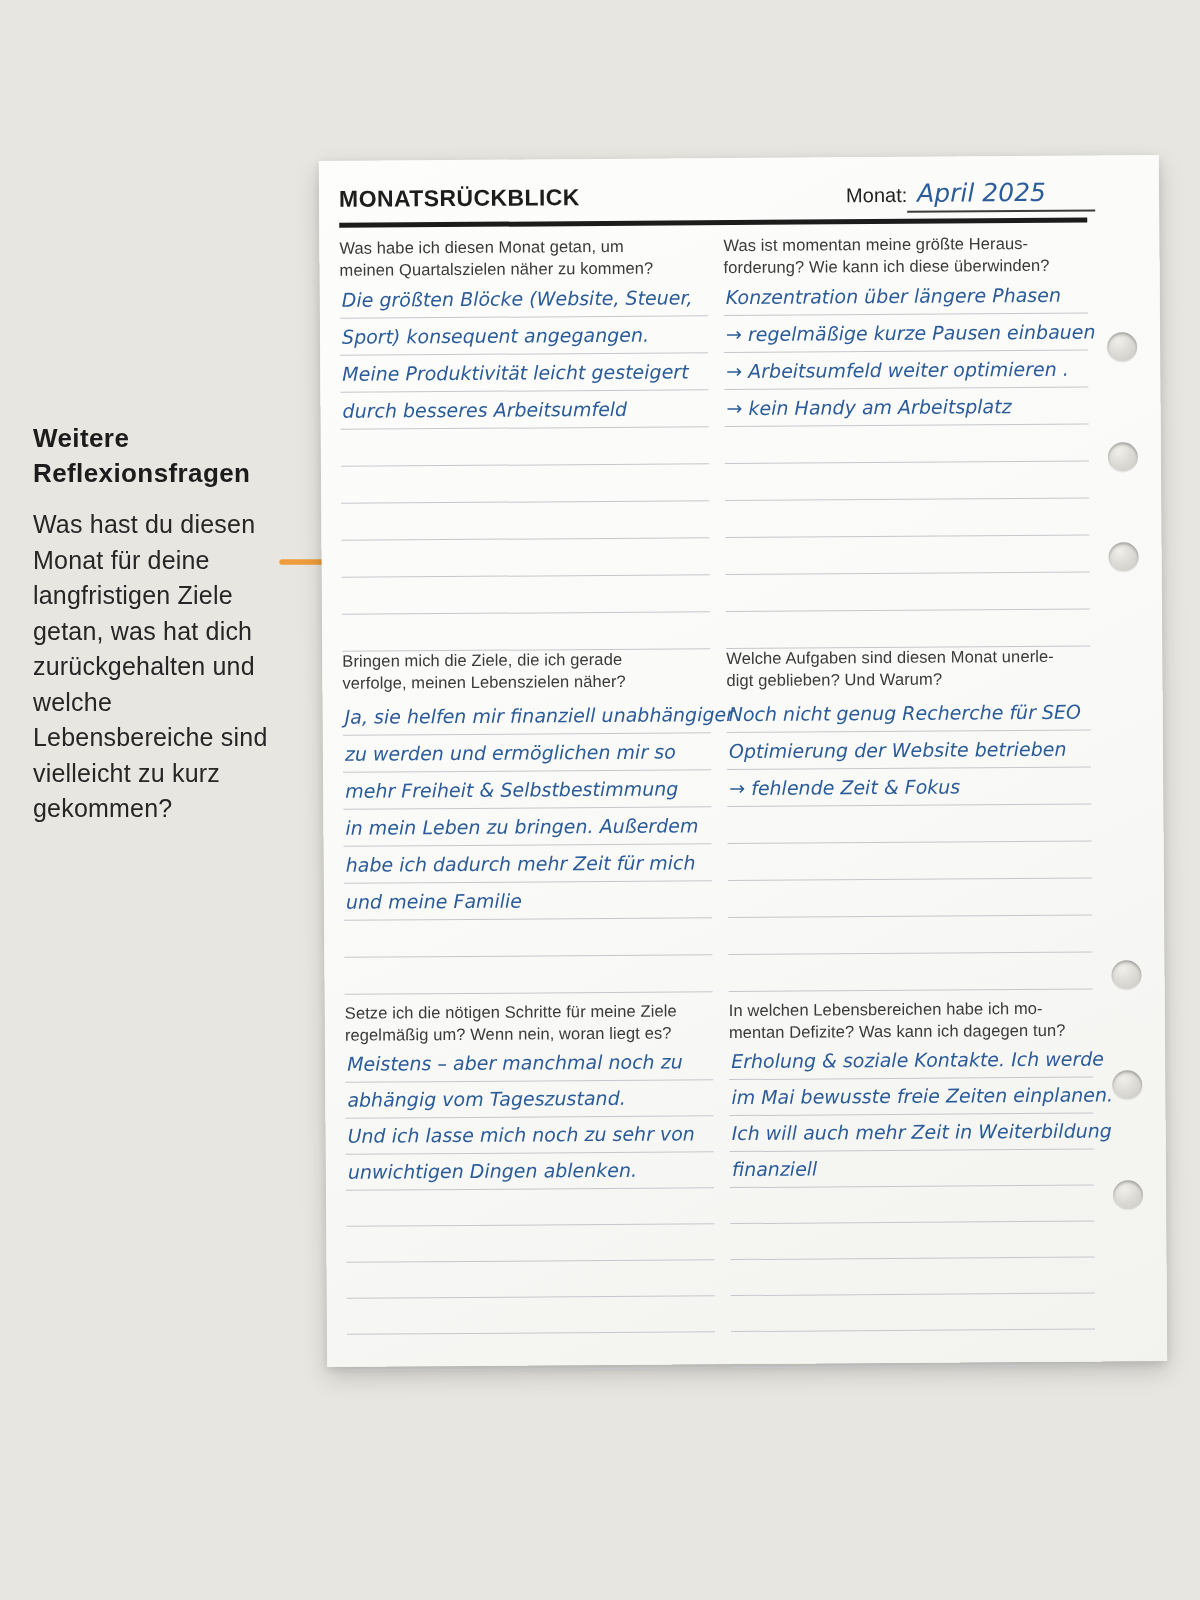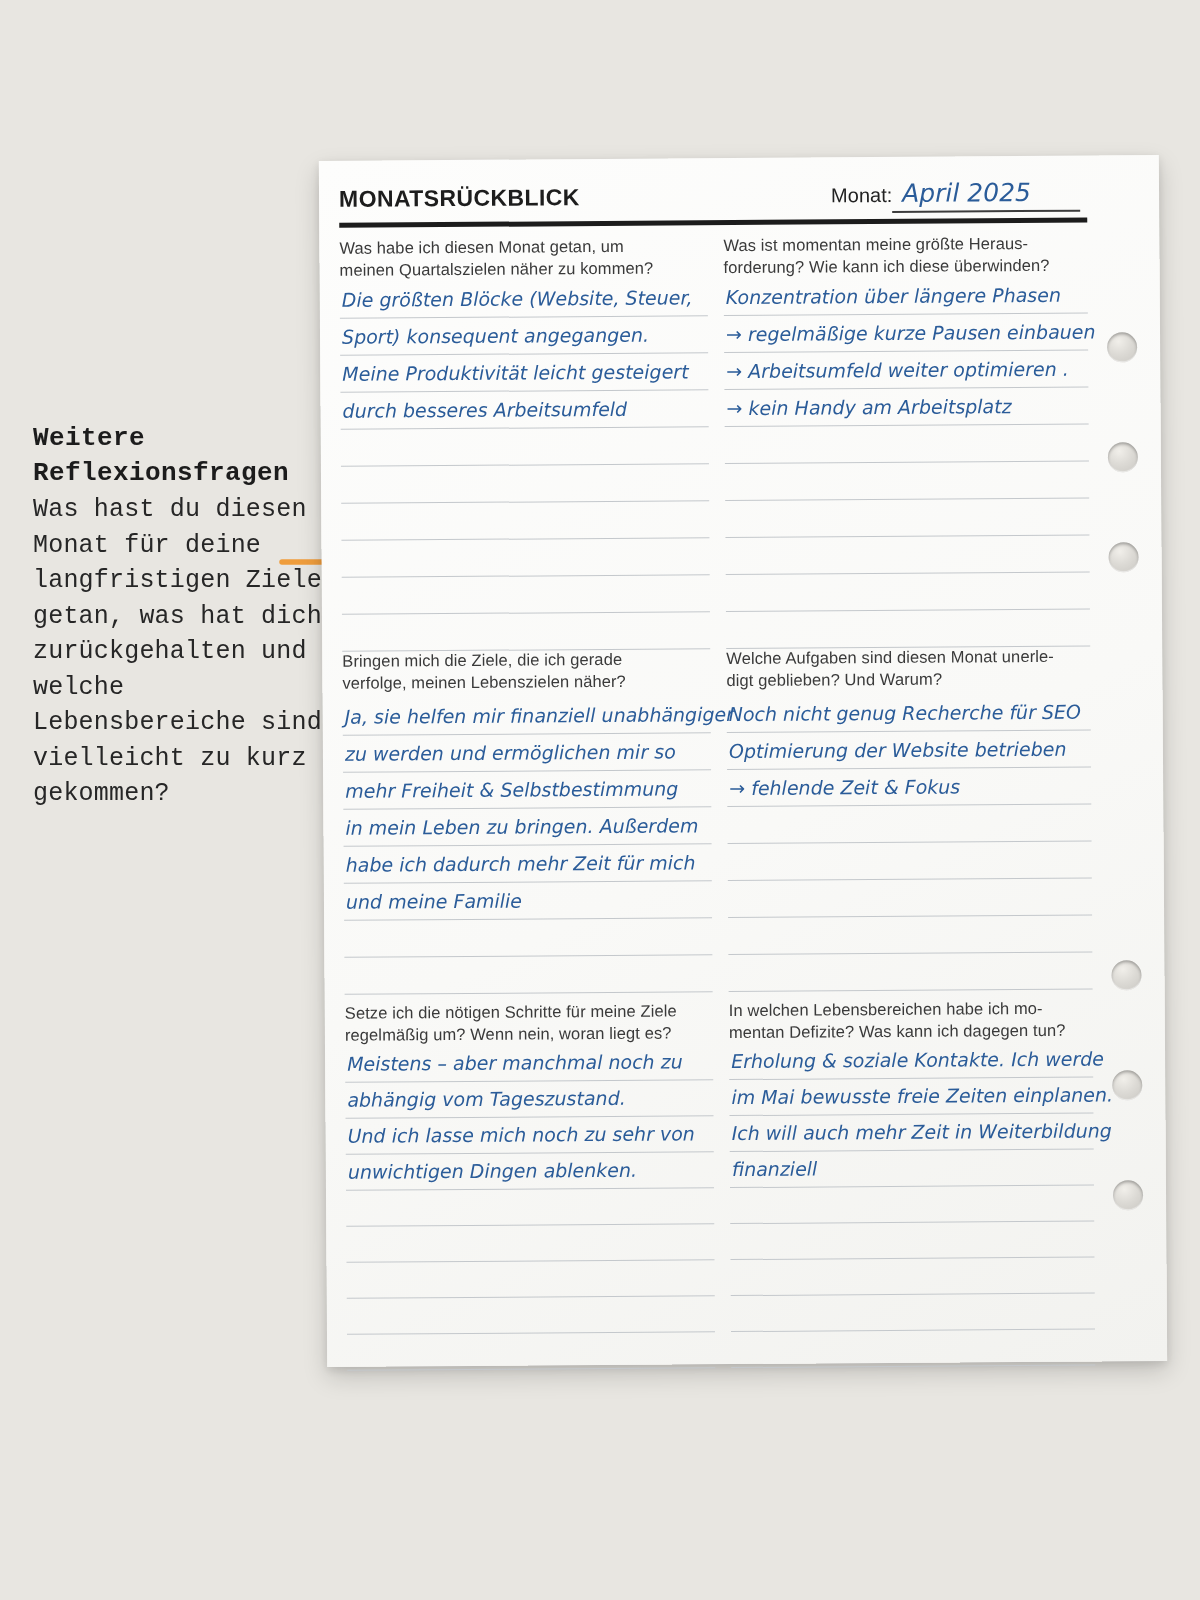--- a/index.html
+++ b/index.html
@@ -5,46 +5,46 @@
   html,body{margin:0;padding:0;}
   .canvas{
     position:relative;
     width:1200px;height:1600px;
     background:var(--bg,#e8e6e1);
     overflow:hidden;
     font-family:"Liberation Sans",sans-serif;
   }
 
   
-  .annotation{position:absolute;left:33px;top:421px;width:292px;font-family:Liberation Mono, monospace;}
+  .annotation{position:absolute;left:33px;top:421px;width:292px;}
   .ann-heading{
     font-weight:700;font-size:26px;line-height:35px;
     color:#1c1c1c;white-space:pre-line;letter-spacing:.4px;
   }
   .ann-body{
     font-weight:400;font-size:25px;line-height:35.5px;
     color:#262626;white-space:pre-line;letter-spacing:.2px;
-    margin-top:1px;
+    margin-top:16px;
   }
   .arrow-svg{position:absolute;left:278px;top:549px;width:352px;height:26px;}
 
   
   .paper{
     position:absolute;left:323px;top:158px;width:840px;height:1206px;
     background:linear-gradient(155deg,#fdfdfc 0%,#f9f9f7 55%,#f2f2ef 100%);
     box-shadow:0 10px 24px rgba(0,0,0,.17),0 3px 8px rgba(0,0,0,.10);
     transform:rotate(-0.4deg);
     transform-origin:50% 50%;
   }
   .title{
     position:absolute;left:20px;top:25px;
     font-size:23px;font-weight:700;letter-spacing:.4px;color:#1d1d1d;
   }
   .month{position:absolute;left:512px;top:22px;display:flex;align-items:baseline;}
-  .mlabel{font-size:20px;color:#222;}
+  .mlabel{font-size:20px;color:#222;margin-left:15px;}
   .mvalue{
     font-family:"DejaVu Sans",sans-serif;font-style:italic;
     font-size:25px;color:var(--ink,#2b5c99);
     border-bottom:2px solid #3c3c3c;
     width:178px;padding:0 0 3px 10px;white-space:nowrap;
   }
   .hrule{position:absolute;left:20px;top:62px;width:748px;height:5px;background:#1c1c1c;}
 
   
   .qa{position:absolute;}

